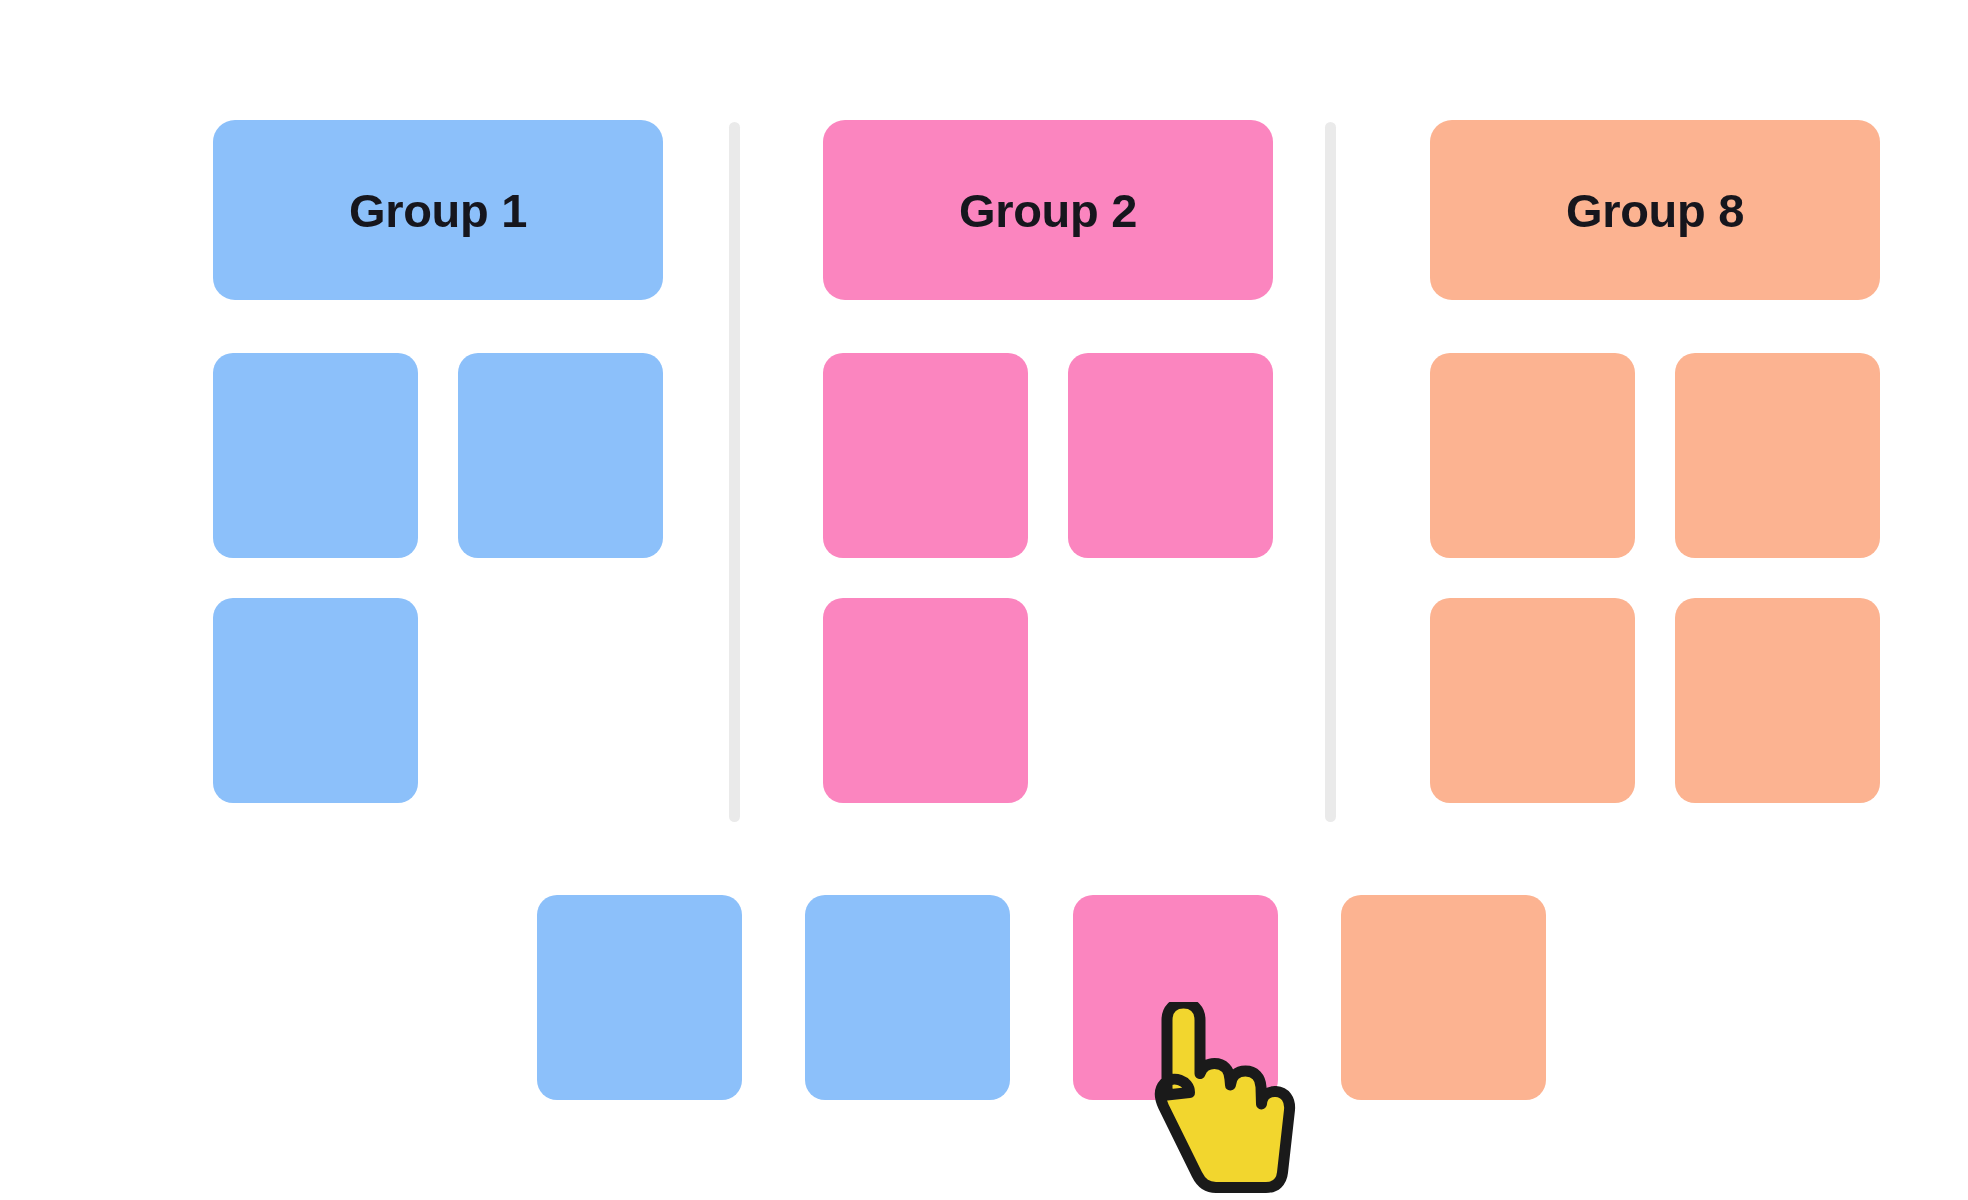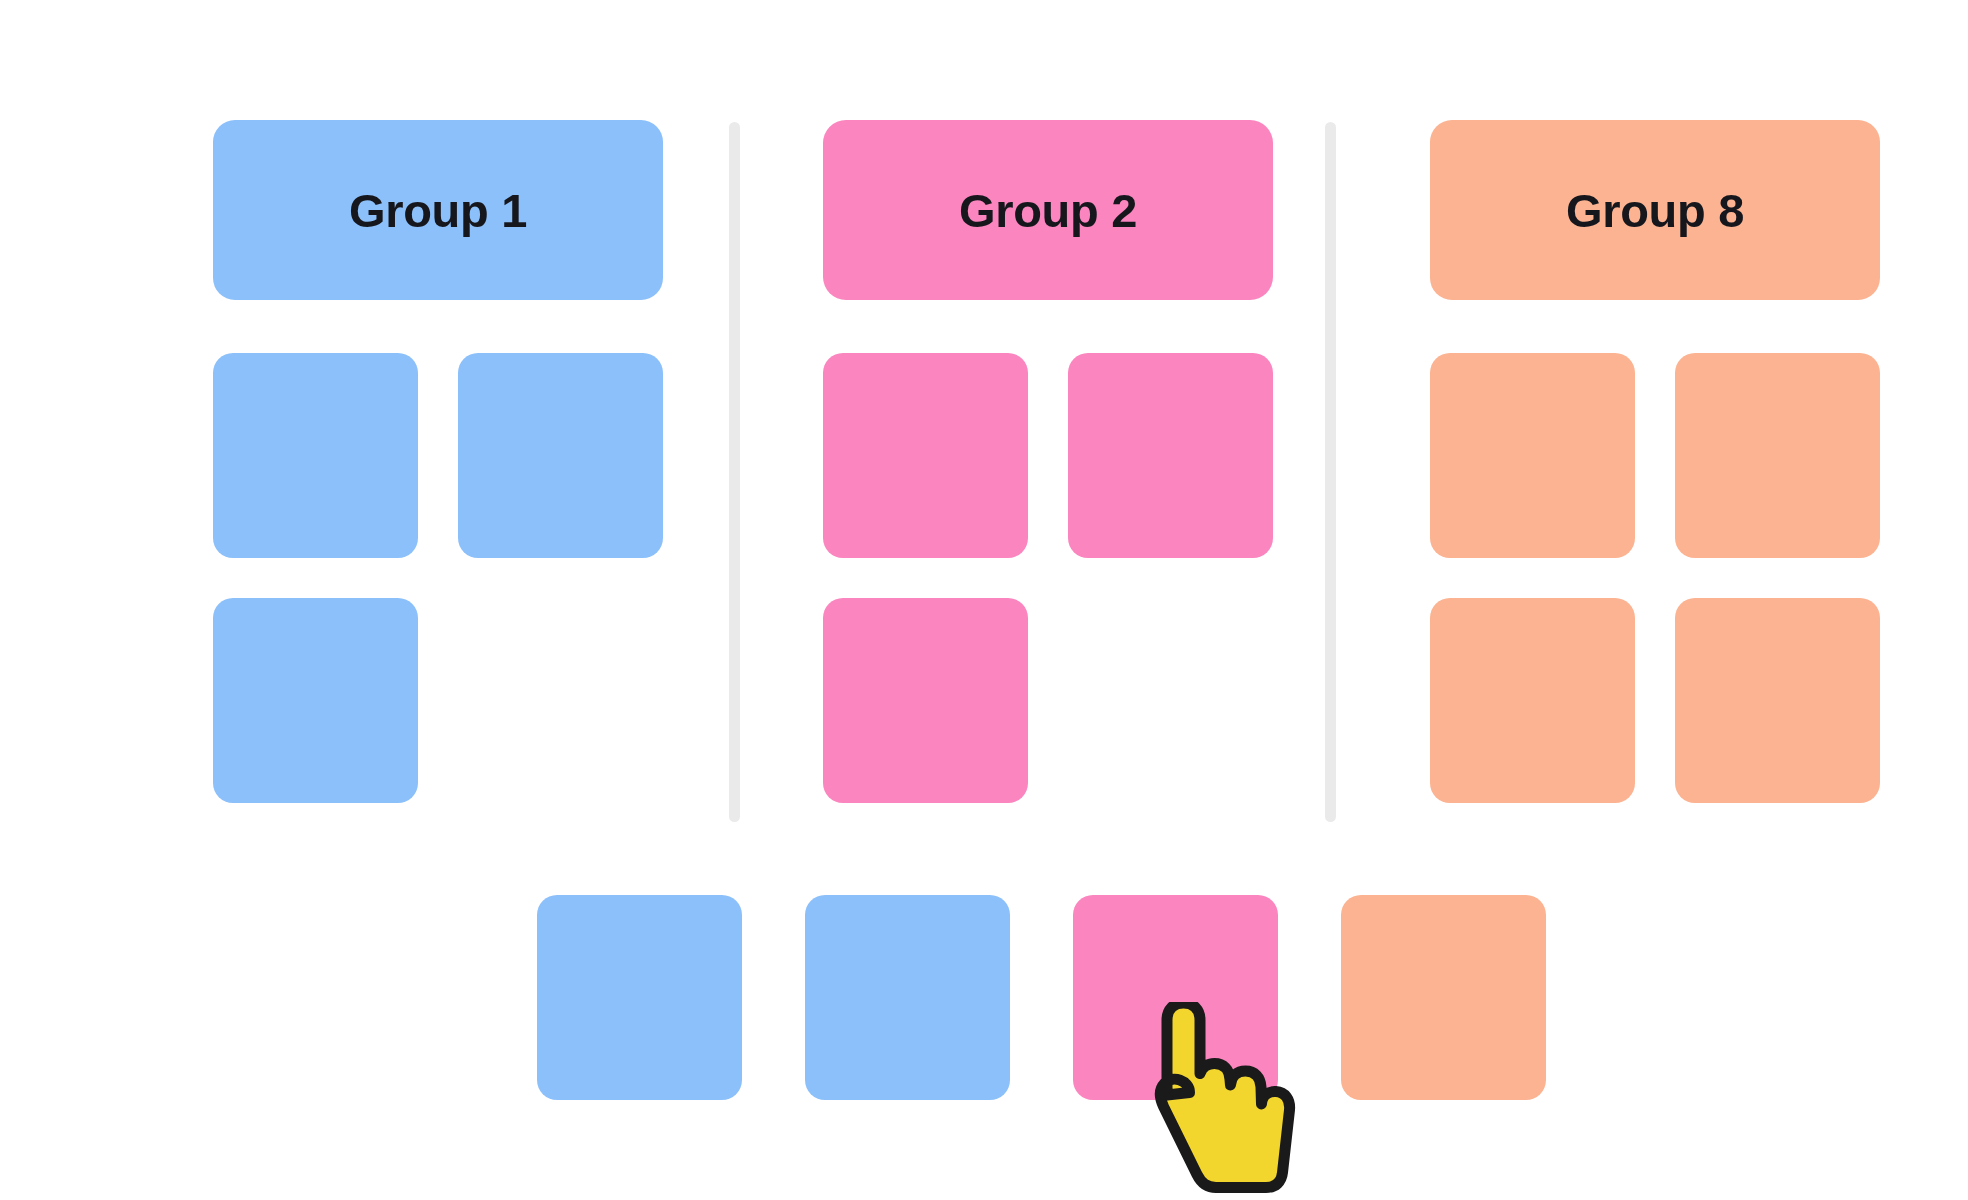--- a/index.html
+++ b/index.html
@@ -114,21 +114,21 @@
     </div>
     <div class="tile-grid" id="grid-0">
       <div class="tile" style="background: rgb(140, 192, 250);"></div>
       <div class="tile" style="background: rgb(140, 192, 250);"></div>
       <div class="tile" style="background: rgb(140, 192, 250);"></div>
       <div class="tile tile-empty" style="background: transparent;"></div>
     </div>
   </div>
 
   <div class="group-column" id="col-1" style="left:775px;">
-    <div class="group-header" id="hdr-1" style="background: rgb(251, 133, 191); border-radius: 23px;">
+    <div class="group-header" id="hdr-1" style="background: rgb(251, 133, 191);">
       <span class="group-header-label">Group 2</span>
     </div>
     <div class="tile-grid" id="grid-1">
       <div class="tile" style="background: rgb(251, 133, 191);"></div>
       <div class="tile" style="background: rgb(251, 133, 191);"></div>
       <div class="tile" style="background: rgb(251, 133, 191);"></div>
       <div class="tile tile-empty" style="background: transparent;"></div>
     </div>
   </div>
 

